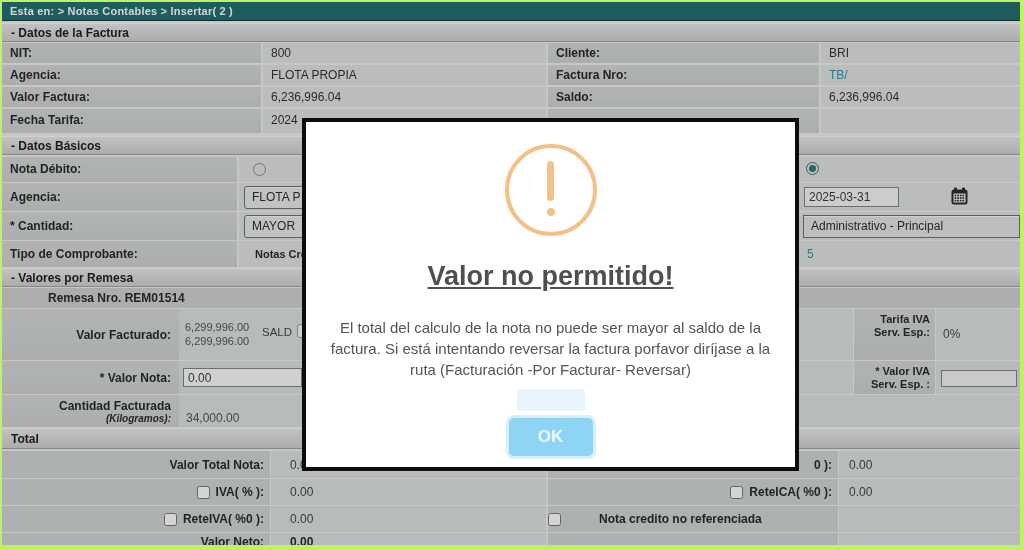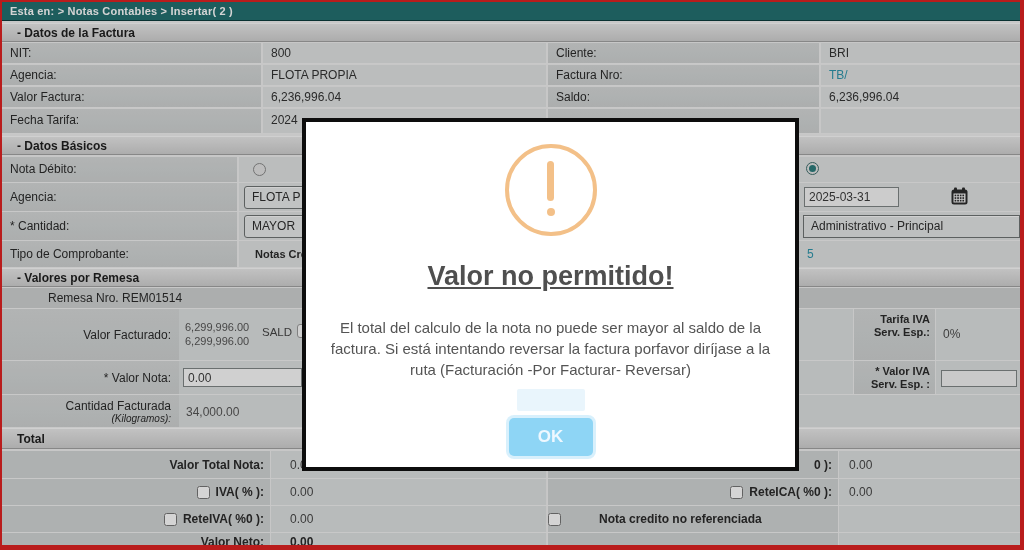--- a/index.html
+++ b/index.html
@@ -1,29 +1,29 @@
 <!DOCTYPE html>
 <html><head>
 <meta charset="utf-8">
 <style>
   * { margin:0; padding:0; box-sizing:border-box; }
   html,body { width:1024px; height:550px; }
   body { font-family:"Liberation Sans", sans-serif; background:#000; position:relative; }
-  .frame { position:absolute; left:0; top:0; width:1024px; height:550px; background:#b91c1c; }
+  .frame { position:absolute; left:0; top:0; width:1024px; height:550px; background:#bef264; }
   .app { position:absolute; left:2px; top:2px; width:1018px; height:543px; background:#f0f0f0; overflow:hidden; font-size:12px; color:#333; }
 
   
   .crumb { position:absolute; left:0; top:0; width:100%; height:19px; background:#247070; border-bottom:1px solid #0c3c3c; color:#fff; font-weight:bold; font-size:11px; line-height:18px; padding-left:8px; letter-spacing:.2px; }
 
   
-  .sechdr { position:absolute; left:0; width:100%; height:19px; background:linear-gradient(#e9e9e9,#d0d0d0); border-top:1px solid #fbfbfb; border-bottom:1px solid #a3a3a3; font-weight:bold; color:#1f1f1f; line-height:18px; padding-left:15px; }
+  .sechdr { position:absolute; left:0; width:100%; height:19px; background:linear-gradient(#e9e9e9,#d0d0d0); border-top:1px solid #fbfbfb; border-bottom:1px solid #a3a3a3; font-weight:bold; color:#1f1f1f; line-height:18px; padding-left:9px; }
 
   .row { position:absolute; left:0; width:100%; border-bottom:1px solid #f1f1f1; }
   .cell { position:absolute; top:0; height:100%; }
-  .lab { background:linear-gradient(#d6d9d9,#cfd2d2); font-weight:normal; color:#2b2b2b; }
+  .lab { background:linear-gradient(#d6d9d9,#cfd2d2); font-weight:bold; color:#2b2b2b; }
   .val { background:#e1e4e4; color:#333; }
   .pl8 { padding-left:8px; }
   .tl { color:#2e96ac; }
   .rt { text-align:right; padding-right:8px; }
 
   
   .c1 { left:0; width:260px; border-right:1px solid #f0f0f0; }
   .c2 { left:261px; width:284px; border-right:1px solid #f0f0f0; }
   .c3 { left:546px; width:272px; border-right:1px solid #f0f0f0; }
   .c4 { left:819px; right:0; width:199px; }
@@ -177,21 +177,21 @@
       <input class="inp" style="left: 563px; top: 9px; width: 46px; height: 17px; background: rgb(242, 242, 242);">
       <div class="cell minilab" style="left:851px;width:83px;">* Valor IVA Serv. Esp. :</div>
       <input class="inp" style="left: 939px; top: 9px; width: 76px; height: 17px; background: rgb(242, 242, 242);" value="">
     </div>
 
     <div class="row" style="top:393px;height:33px;background:#dee1e1;">
       <div class="cell lab" style="left:0;width:177px;display:flex;flex-direction:column;align-items:flex-end;justify-content:center;padding-right:8px;">
         <span>Cantidad Facturada</span>
         <span style="font-size:10px;font-style:italic;">(Kilogramos):</span>
       </div>
-      <span style="position:absolute;left:184px;top:10px;color:#565656;">34,000.00</span>
+      <span style="position:absolute;left:184px;top:16px;color:#565656;">34,000.00</span>
     </div>
 
     <div class="sechdr" style="top:426px;height:21px;line-height:20px;">Total</div>
 
     <div class="row" style="top:449px;height:28px;">
       <div class="cell tlabL">
           <div class="tlabtxt">Valor Total Nota:</div>
         </div>
       <div class="cell tvalL">
           <div class="tv" style="padding-left:19px;">0.00</div>

